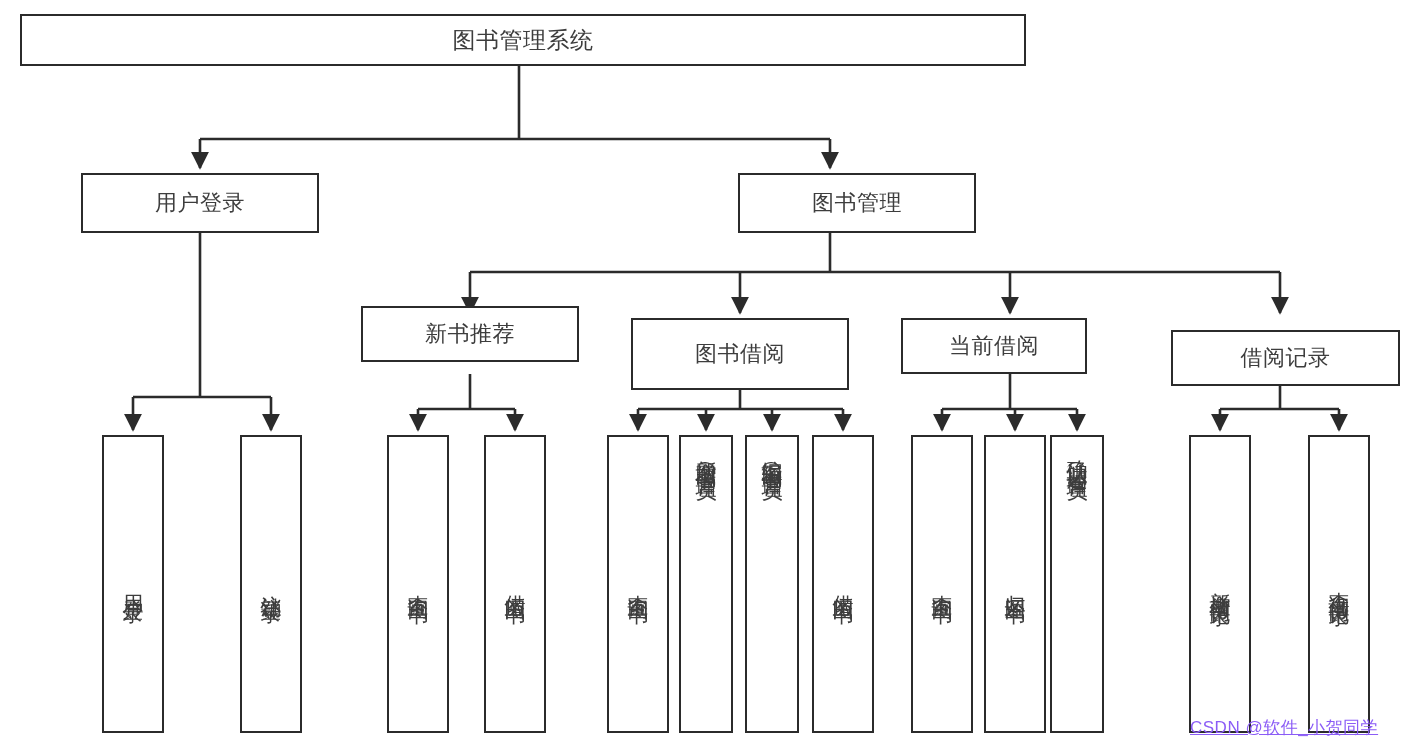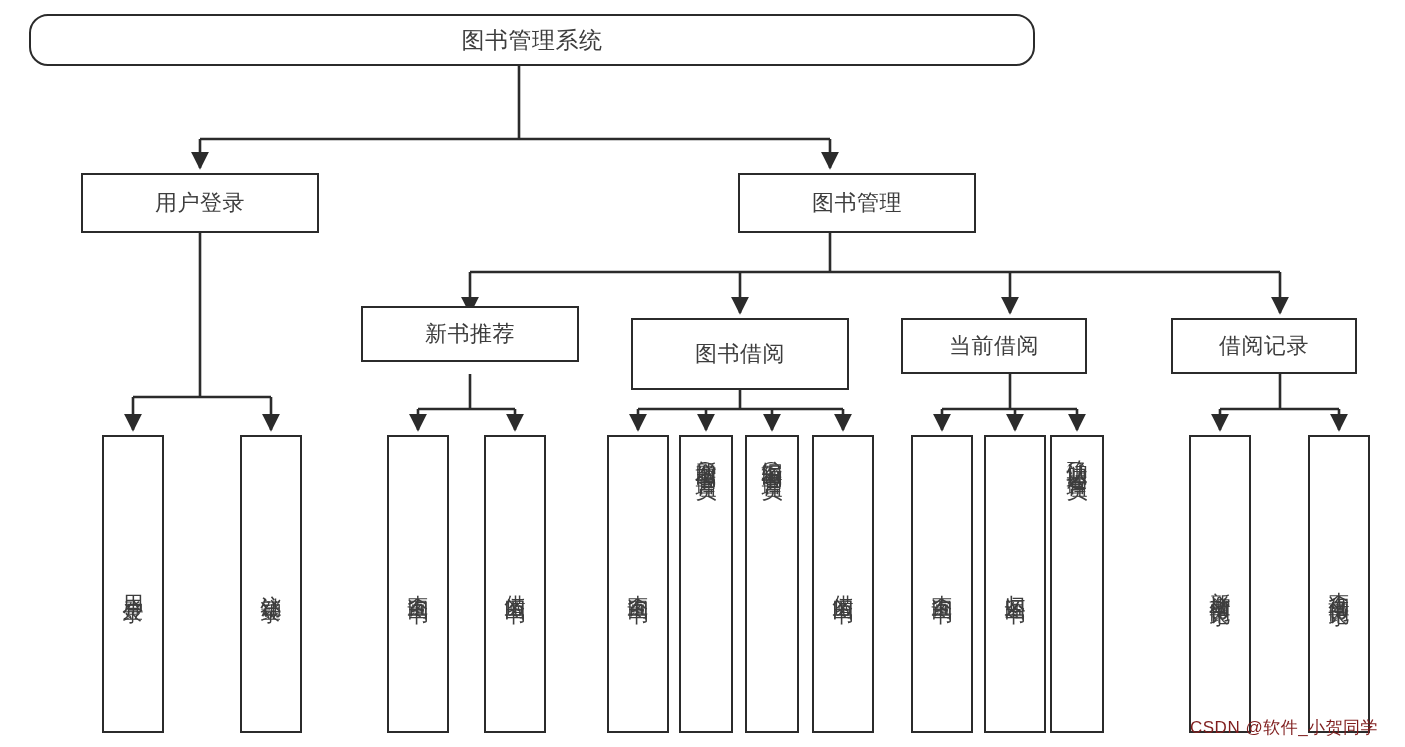--- a/index.html
+++ b/index.html
@@ -117,39 +117,39 @@
         <path d="M 1015 409 L 1015 430" marker-end="url(#arrow)"></path>
         <path d="M 1077 409 L 1077 430" marker-end="url(#arrow)"></path>
         <path d="M 1280 374 L 1280 409"></path>
         <path d="M 1220 409 L 1339 409"></path>
         <path d="M 1220 409 L 1220 430" marker-end="url(#arrow)"></path>
         <path d="M 1339 409 L 1339 430" marker-end="url(#arrow)"></path>
       </g>
   </svg>
 
   <div id="nodes-layer">
-      <div class="node root" style="left: 29px; top: 14px; width: 1006px; height: 52px; border-radius: 19px;">
+      <div class="node root" style="left: 20px; top: 14px; width: 1006px; height: 52px;">
         <span class="label">图书管理系统</span>
       </div>
       <div class="node level1" style="left: 81px; top: 173px; width: 238px; height: 60px;">
         <span class="label">用户登录</span>
       </div>
       <div class="node level1" style="left: 711px; top: 173px; width: 238px; height: 60px; margin-left: 27px;">
         <span class="label">图书管理</span>
       </div>
       <div class="node level2" style="left: 361px; top: 306px; width: 218px; height: 56px;">
         <span class="label">新书推荐</span>
       </div>
       <div class="node level2" style="left: 631px; top: 318px; width: 218px; height: 72px;">
         <span class="label">图书借阅</span>
       </div>
       <div class="node level2" style="left: 901px; top: 318px; width: 186px; height: 56px;">
         <span class="label">当前借阅</span>
       </div>
-      <div class="node level2" style="left: 1171px; top: 318px; width: 186px; height: 56px;">
+      <div class="node level2" style="left: 1171px; top: 330px; width: 229px; height: 56px;">
         <span class="label">借阅记录</span>
       </div>
       <div class="node vertical centered" style="left: 102px; top: 435px; width: 62px; height: 298px;">
         <span class="label">用户登录</span>
       </div>
       <div class="node vertical centered" style="left: 240px; top: 435px; width: 62px; height: 298px;">
         <span class="label">注销登录</span>
       </div>
       <div class="node vertical centered" style="left: 387px; top: 435px; width: 62px; height: 298px;">
         <span class="label">查询图书</span>
@@ -179,15 +179,15 @@
         <span class="label">确认归还（管理员）</span>
       </div>
       <div class="node vertical centered" style="left: 1189px; top: 435px; width: 62px; height: 298px;">
         <span class="label">新增借阅记录</span>
       </div>
       <div class="node vertical centered" style="left: 1308px; top: 435px; width: 62px; height: 298px;">
         <span class="label">查询借阅记录</span>
       </div>
     </div>
 
-  <div class="watermark" style="left: 1190px; top: 716px; color: #7f1d1d;">CSDN @软件_小贺同学</div>
+  <div class="watermark" style="left: 1190px; top: 716px; color: #8b5cf6; text-decoration: underline;">CSDN @软件_小贺同学</div>
 
 </div>
 
 </body></html>

